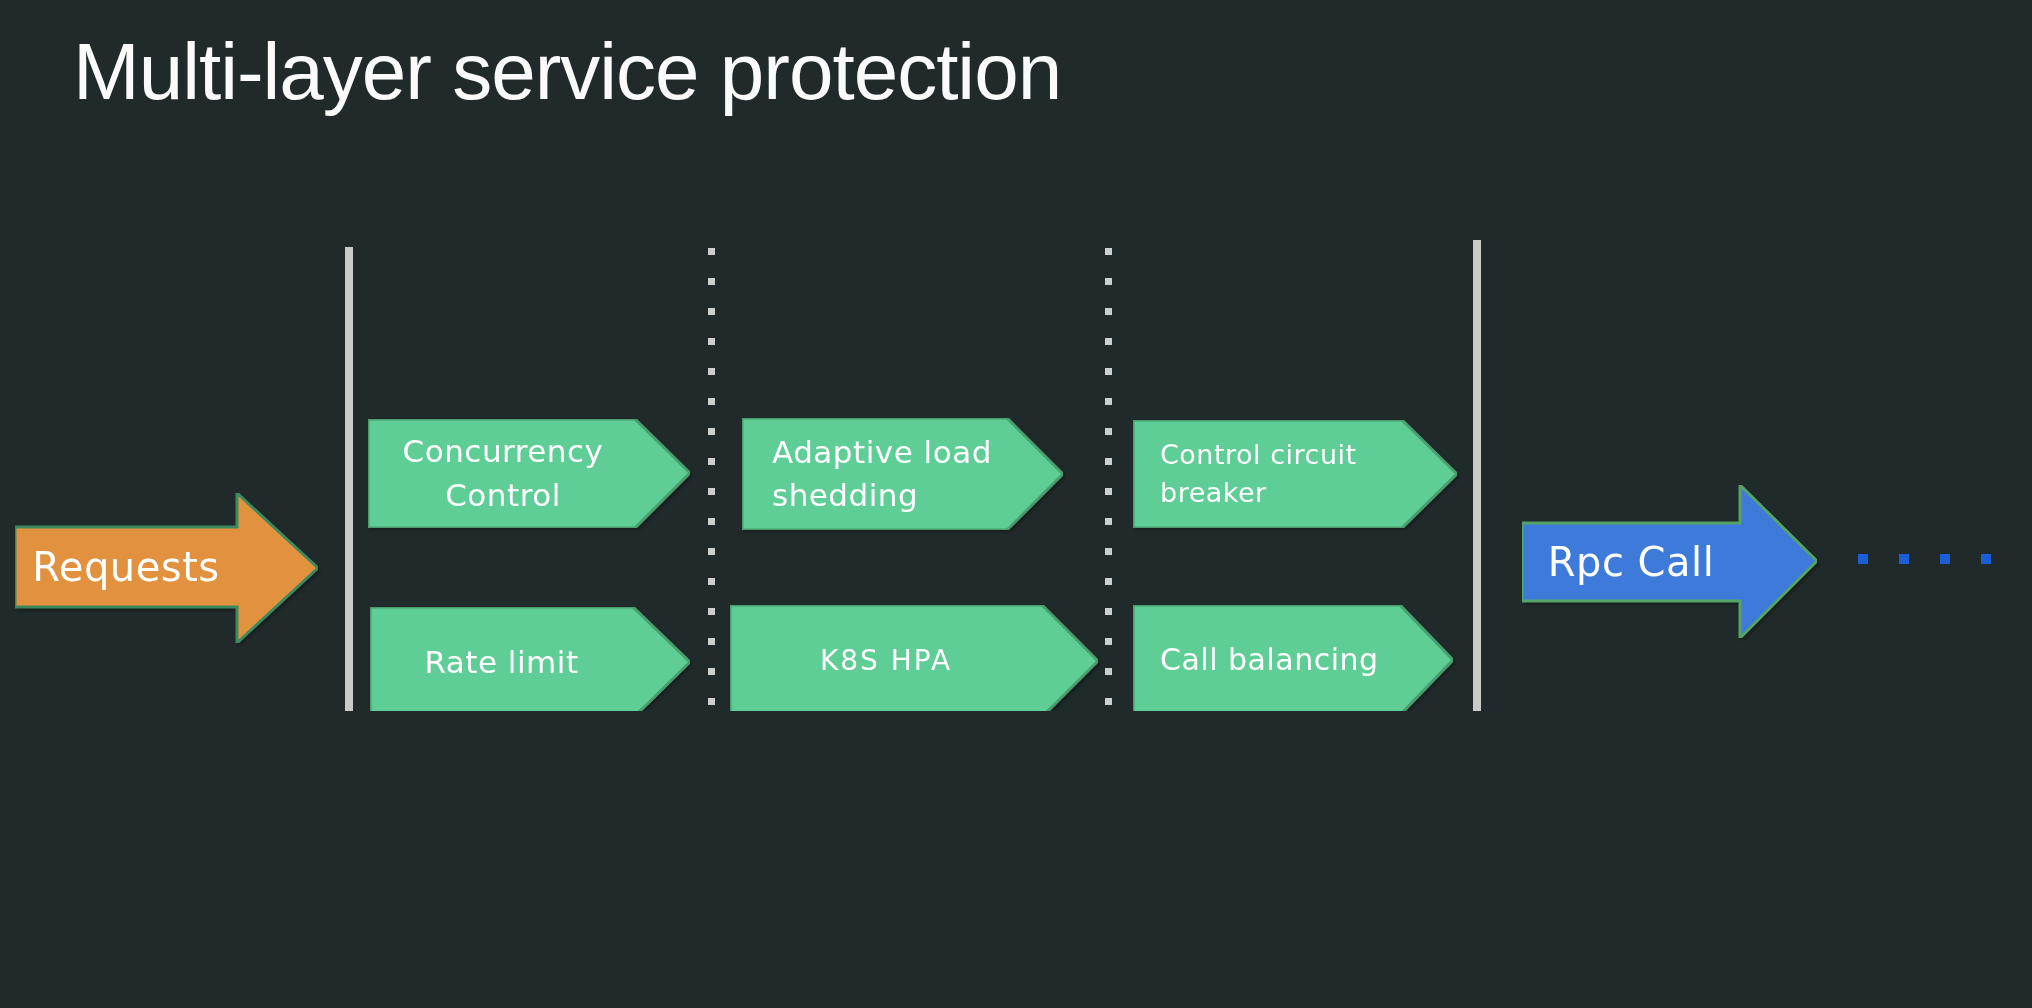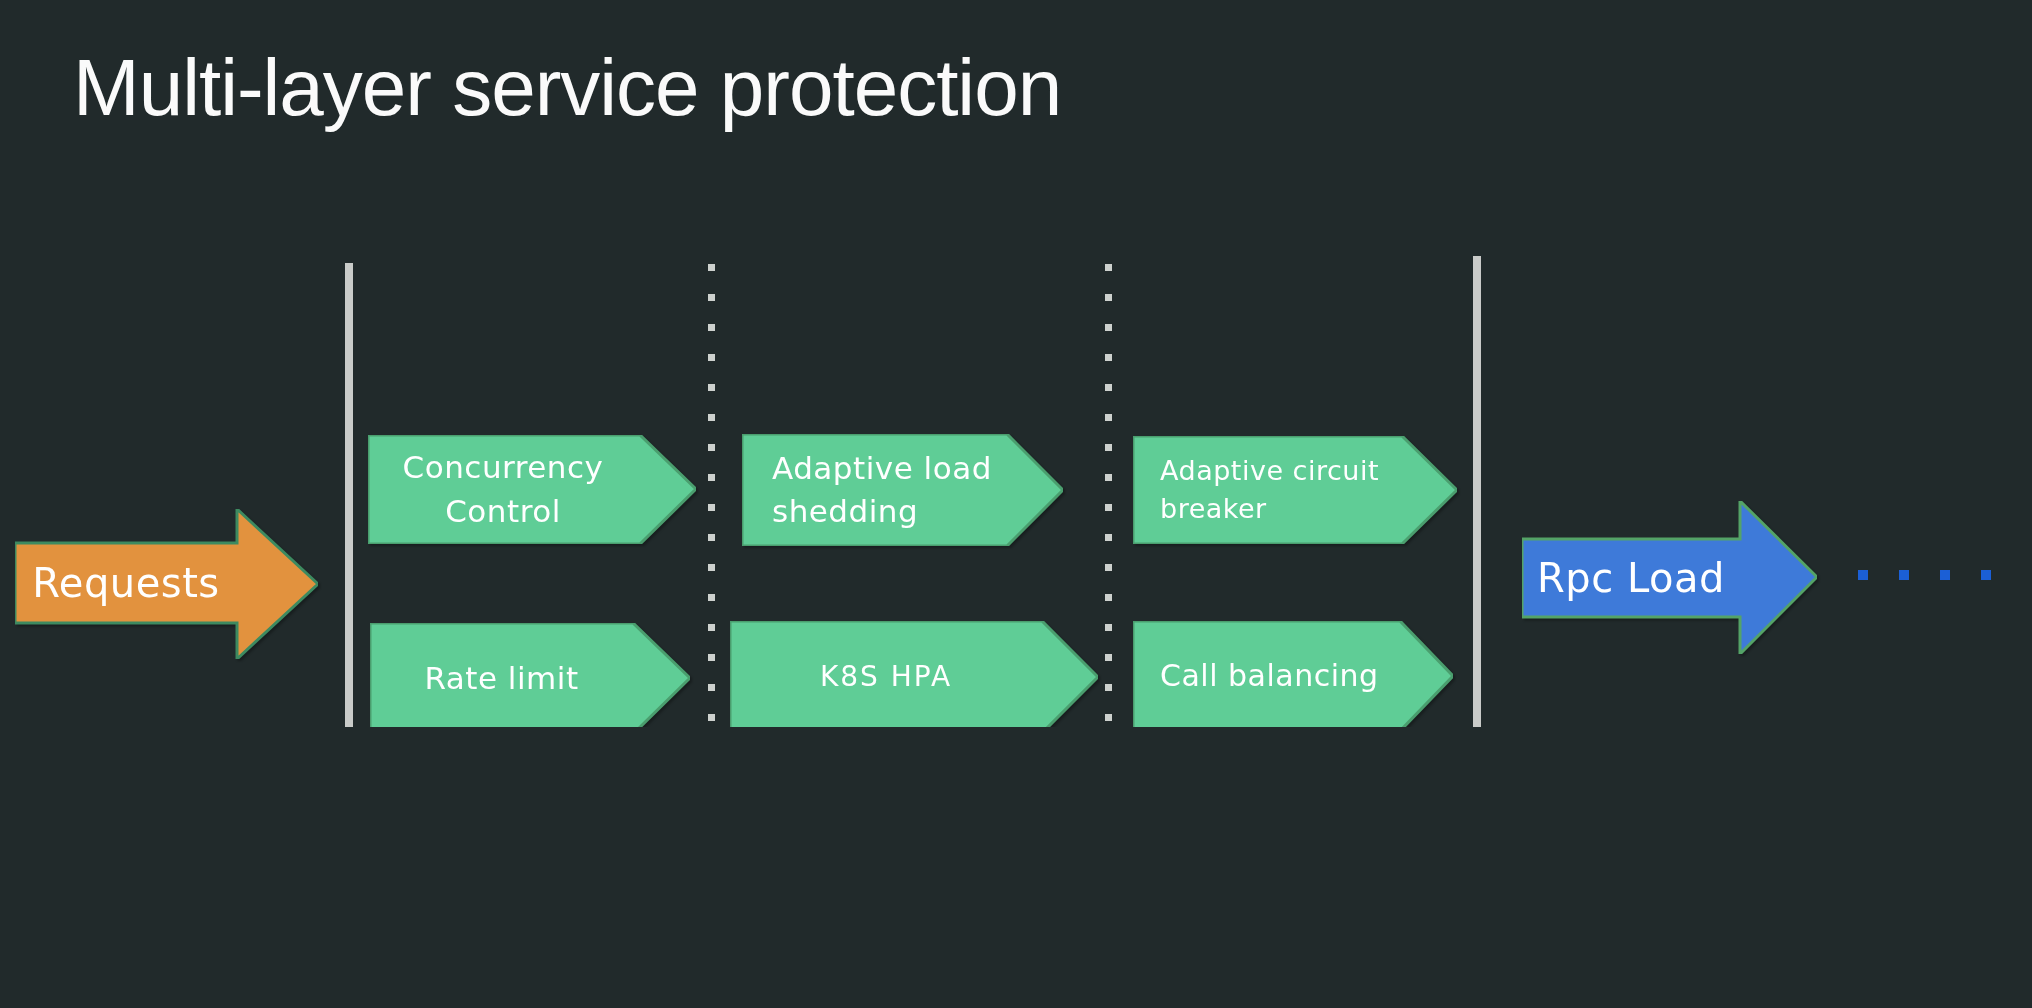--- a/index.html
+++ b/index.html
@@ -8,21 +8,20 @@
     --input-fill:#e2923e; --input-border:#3d8a60;
     --output-fill:#3e7ad9; --output-border:#54a367;
     --solid-line:#c9cbc9; --dotted-line:#cdd1ce; --continuation-dot:#1b5fd6;
   }
   html,body{margin:0;padding:0;}
   body{background:var(--background);}
   #slide{
     position:relative; width:2032px; height:711px; overflow:hidden;
     background:var(--background);
     font-family:"DejaVu Sans", sans-serif;
-    margin-top:16px;
   }
   .title{
     position:absolute; left:73px; top:26px;
     font-family:"Liberation Sans", sans-serif;
     font-size:80px; font-weight:400; letter-spacing:-1px;
     color:var(--title-text); white-space:nowrap;
   }
   .vline{position:absolute; width:8px; background:var(--solid-line);}
   .dotline{
     position:absolute; width:7px;
@@ -55,21 +54,21 @@
   <div class="dotline" style="left:1105px; top:248px; height:717px;"></div>
   <div class="vline" style="left:1473px; top:240px; height:746px;"></div>
 
   <div class="chev" style="left:15px; top:493px; width:303px; height:150px;">
     <svg class="input-shape" viewBox="0 0 303 150" preserveAspectRatio="none">
       <polygon points="0,34 222,34 222,0 303,75 222,150 222,114 0,114"></polygon>
     </svg>
     <span class="lbl center" style="left:0; width:222px; top:34px; bottom:36px; font-size:40px;">Requests</span>
   </div>
 
-  <div class="chev" style="left:368px; top:419px; width:322px; height:109px;padding-left:6px;">
+  <div class="chev" style="left:368px; top:419px; width:322px; height:109px;">
     <svg class="stage-shape" viewBox="0 0 322 109" preserveAspectRatio="none">
       <polygon points="0,0 267,0 322,54 267,109 0,109"></polygon>
     </svg>
     <span class="lbl center" style="left:10px; width:250px; font-size:31px;">Concurrency Control</span>
   </div>
   <div class="chev" style="left:742px; top:418px; width:321px; height:112px;">
     <svg class="stage-shape" viewBox="0 0 321 112" preserveAspectRatio="none">
       <polygon points="0,0 265,0 321,56 265,112 0,112"></polygon>
     </svg>
     <span class="lbl" style="left:30px; width:238px; font-size:31px;">Adaptive load shedding</span>
@@ -85,34 +84,34 @@
     <svg class="stage-shape" viewBox="0 0 368 112" preserveAspectRatio="none">
       <polygon points="0,0 312,0 368,56 312,112 0,112"></polygon>
     </svg>
     <span class="lbl center" style="left:0; width:312px; font-size:28px; letter-spacing:2px;">K8S HPA</span>
   </div>
 
   <div class="chev" style="left:1133px; top:420px; width:324px; height:108px;">
     <svg class="stage-shape" viewBox="0 0 324 108" preserveAspectRatio="none">
       <polygon points="0,0 269,0 324,54 269,108 0,108"></polygon>
     </svg>
-    <span class="lbl" style="left:27px; width:245px; font-size:27px;">Adaptive circuit breaker</span>
+    <span class="lbl" style="left:27px; width:245px; font-size:27px;">Control circuit breaker</span>
   </div>
   <div class="chev" style="left:1133px; top:605px; width:320px; height:110px;">
     <svg class="stage-shape" viewBox="0 0 320 110" preserveAspectRatio="none">
       <polygon points="0,0 267,0 320,55 267,110 0,110"></polygon>
     </svg>
     <span class="lbl" style="left:27px; width:240px; font-size:30px;">Call balancing</span>
   </div>
 
   <div class="chev" style="left:1522px; top:485px; width:295px; height:153px;">
     <svg class="output-shape" viewBox="0 0 295 153" preserveAspectRatio="none">
       <polygon points="0,38 218,38 218,0 295,76 218,153 218,116 0,116"></polygon>
     </svg>
-    <span class="lbl center" style="left:0; width:218px; top:38px; bottom:37px; font-size:40px;">Rpc Load</span>
+    <span class="lbl center" style="left:0; width:218px; top:38px; bottom:37px; font-size:40px;">Rpc Call</span>
   </div>
 
   <div class="dotrow" style="left:1858px; top:554px;">
       <span class="dot"></span>
       <span class="dot"></span>
       <span class="dot"></span>
       <span class="dot"></span>
     </div>
 
 </div>

